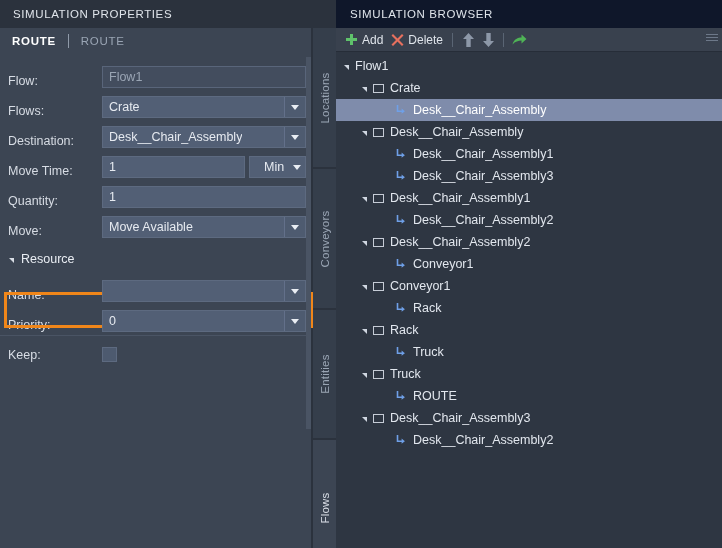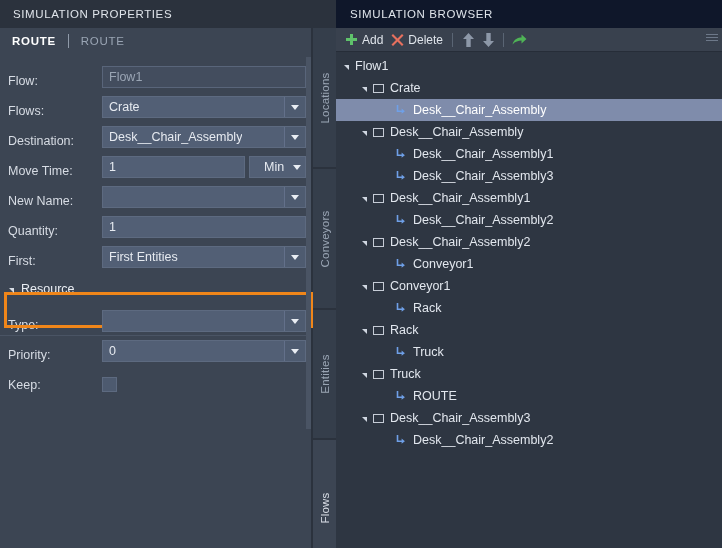--- a/index.html
+++ b/index.html
@@ -364,57 +364,48 @@
           <span class="val">1</span>
         </div>
         <div class="ctl unit">
           <span class="val">Min</span>
           <span class="arrow-btn">
               <i class="caret"></i>
             </span>
         </div>
       </div>
 
-      <div class="form-row">
-        <div class="lbl">New Name:</div>
+
+      <div class="form-row">
+        <div class="lbl">Quantity:</div>
         <div class="ctl wide">
-          <span class="val"></span>
+          <span class="val">1</span>
+        </div>
+      </div>
+
+      <div class="form-row">
+        <div class="lbl">Move:</div>
+        <div class="ctl wide">
+          <span class="val">Move Available</span>
           <span class="arrow-btn">
               <i class="caret"></i>
             </span>
         </div>
       </div>
 
-      <div class="form-row">
-        <div class="lbl">Quantity:</div>
-        <div class="ctl wide">
-          <span class="val">1</span>
-        </div>
-      </div>
-
-      <div class="form-row">
-        <div class="lbl">First:</div>
-        <div class="ctl wide">
-          <span class="val">First Entities</span>
-          <span class="arrow-btn">
-              <i class="caret"></i>
-            </span>
-        </div>
-      </div>
-
       <div class="highlight-box"></div>
       <div class="section-sep"></div>
 
       <div class="section-head">
         <span class="tri-down"></span>
         <span>Resource</span>
       </div>
 
       <div class="form-row">
-        <div class="lbl">Type:</div>
+        <div class="lbl">Name:</div>
         <div class="ctl wide">
           <span class="val"></span>
           <span class="arrow-btn">
               <i class="caret"></i>
             </span>
         </div>
       </div>
 
       <div class="form-row">
         <div class="lbl">Priority:</div>

